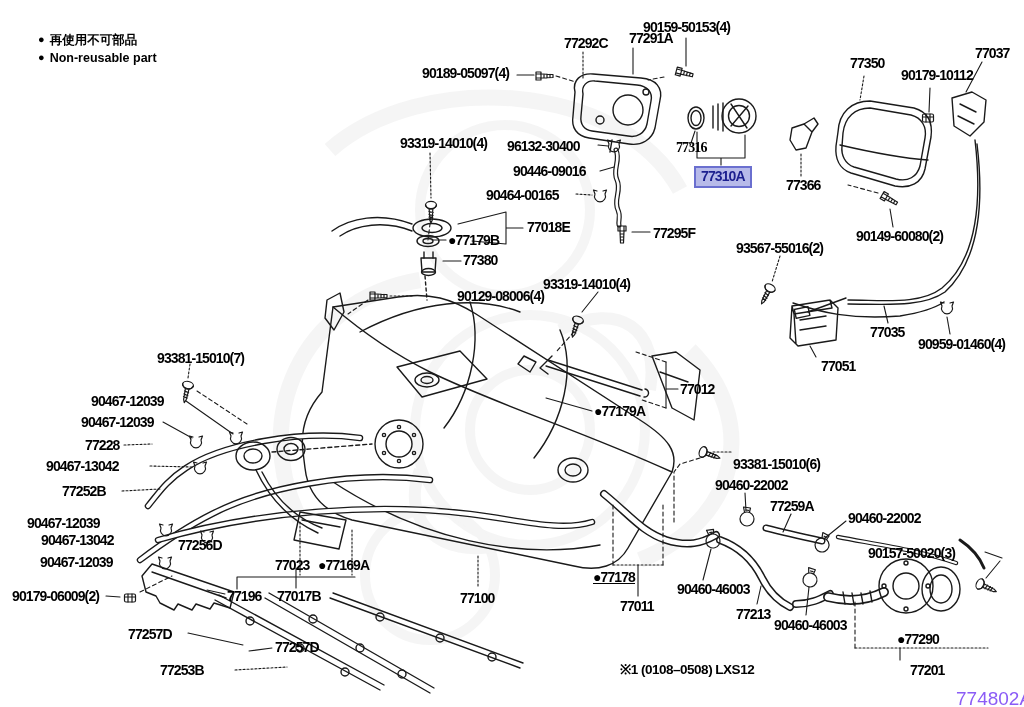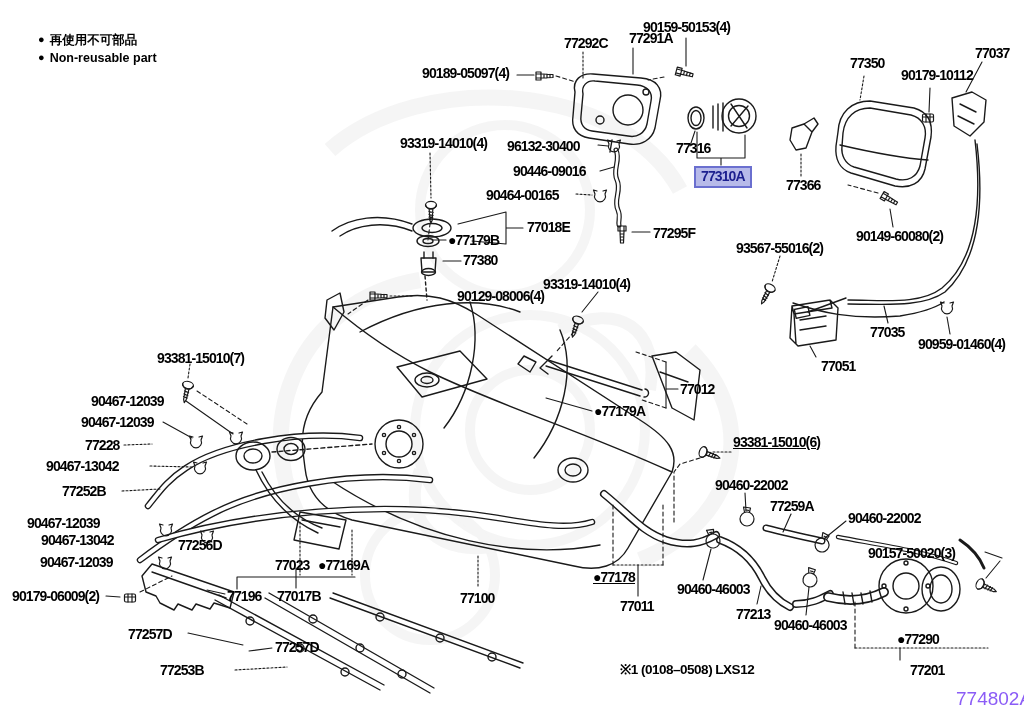--- a/index.html
+++ b/index.html
@@ -325,21 +325,21 @@
       <div class="part-label" style="left: 643px; top: 20px;">90159-50153(4)</div>
       <div class="part-label" style="left: 564px; top: 36px;">77292C</div>
       <div class="part-label" style="left: 629px; top: 31px;">77291A</div>
       <div class="part-label" style="left: 422px; top: 66px;">90189-05097(4)</div>
       <div class="part-label" style="left: 850px; top: 56px;">77350</div>
       <div class="part-label" style="left: 901px; top: 68px;">90179-10112</div>
       <div class="part-label" style="left: 975px; top: 46px;">77037</div>
       <div class="part-label" style="left: 400px; top: 136px;">93319-14010(4)</div>
       <div class="part-label" style="left: 507px; top: 139px;">96132-30400</div>
       <div class="part-label" style="left: 513px; top: 164px;">90446-09016</div>
-      <div class="part-label" style="left: 676px; top: 141px;">77316</div>
+      <div class="part-label" style="left: 676px; top: 141px; font-family: Liberation Serif, serif;">77316</div>
       <div class="part-label hl" style="left: 701px; top: 169px;">77310A</div>
       <div class="part-label" style="left: 486px; top: 188px;">90464-00165</div>
       <div class="part-label" style="left: 786px; top: 178px;">77366</div>
       <div class="part-label" style="left: 527px; top: 220px;">77018E</div>
       <div class="part-label" style="left: 448px; top: 233px;">●77179B</div>
       <div class="part-label" style="left: 653px; top: 226px;">77295F</div>
       <div class="part-label" style="left: 736px; top: 241px;">93567-55016(2)</div>
       <div class="part-label" style="left: 856px; top: 229px;">90149-60080(2)</div>
       <div class="part-label" style="left: 463px; top: 253px;">77380</div>
       <div class="part-label" style="left: 414px; top: 289px; margin-left: 43px;">90129-08006(4)</div>
@@ -348,21 +348,21 @@
       <div class="part-label" style="left: 918px; top: 337px;">90959-01460(4)</div>
       <div class="part-label" style="left: 821px; top: 359px;">77051</div>
       <div class="part-label" style="left: 157px; top: 351px;">93381-15010(7)</div>
       <div class="part-label" style="left: 91px; top: 394px;">90467-12039</div>
       <div class="part-label" style="left: 81px; top: 415px;">90467-12039</div>
       <div class="part-label" style="left: 85px; top: 438px;">77228</div>
       <div class="part-label" style="left: 46px; top: 459px;">90467-13042</div>
       <div class="part-label" style="left: 62px; top: 484px;">77252B</div>
       <div class="part-label" style="left: 680px; top: 382px;">77012</div>
       <div class="part-label" style="left: 594px; top: 404px;">●77179A</div>
-      <div class="part-label" style="left: 733px; top: 435px; text-decoration: underline;">93381-15010(6)</div>
+      <div class="part-label" style="left: 733px; top: 457px;">93381-15010(6)</div>
       <div class="part-label" style="left: 715px; top: 478px;">90460-22002</div>
       <div class="part-label" style="left: 770px; top: 499px;">77259A</div>
       <div class="part-label" style="left: 848px; top: 511px;">90460-22002</div>
       <div class="part-label" style="left: 27px; top: 516px;">90467-12039</div>
       <div class="part-label" style="left: 41px; top: 533px;">90467-13042</div>
       <div class="part-label" style="left: 178px; top: 538px;">77256D</div>
       <div class="part-label" style="left: 40px; top: 555px;">90467-12039</div>
       <div class="part-label" style="left: 275px; top: 558px;">77023</div>
       <div class="part-label" style="left: 318px; top: 558px;">●77169A</div>
       <div class="part-label" style="left: 12px; top: 589px;">90179-06009(2)</div>

